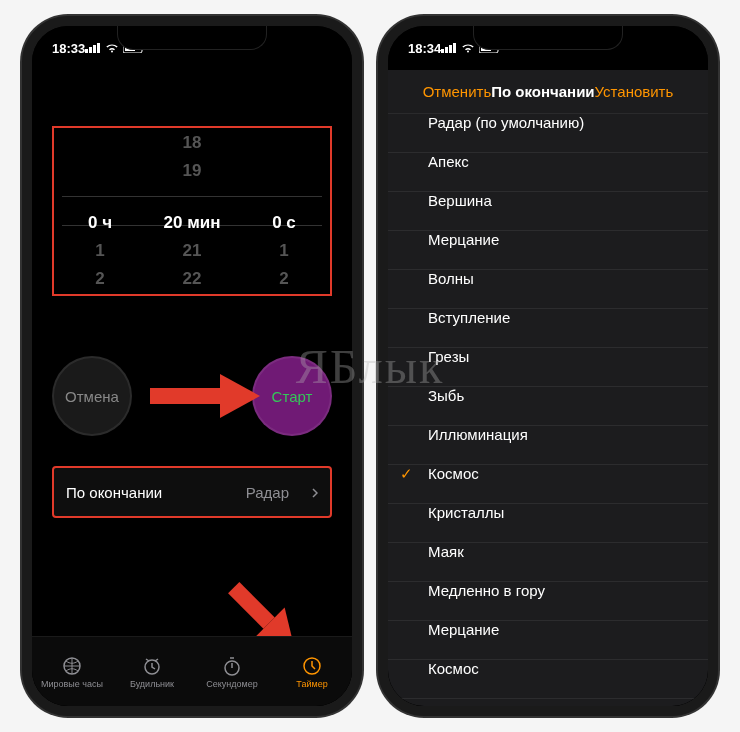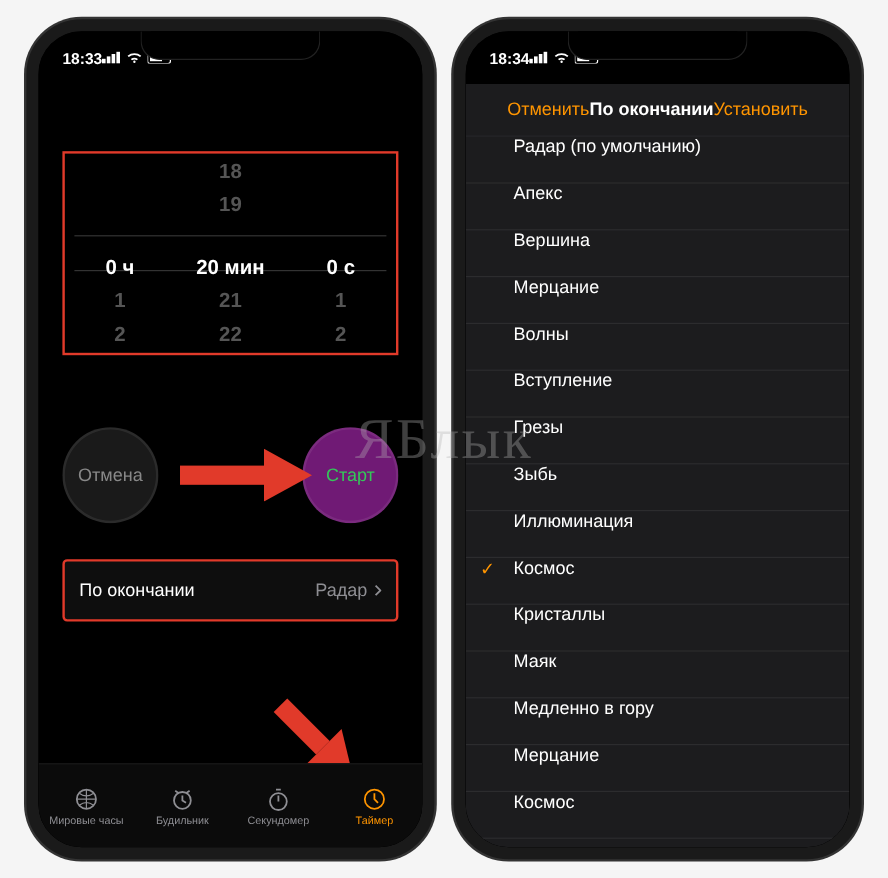--- a/index.html
+++ b/index.html
@@ -119,21 +119,21 @@
     height:52px;
     border:2px solid #e13a2a;
     display:flex;
     align-items:center;
     justify-content:space-between;
     padding:0 12px;
     background:#0e0e0e;
     border-radius:4px;
   }
   .when-ends .label { color:#fff; font-size:15px; }
-  .when-ends .value { color:#8e8e93; font-size:15px; display:flex; align-items:flex-end; gap:6px; }
+  .when-ends .value { color:#8e8e93; font-size:15px; display:flex; align-items:flex-end; gap:23px; }
 
   .tabbar {
     position:absolute;
     bottom:0; left:0; right:0;
     height:70px;
     background:#0b0b0b;
     border-top:1px solid #1a1a1a;
     display:flex;
   }
   .tab {

